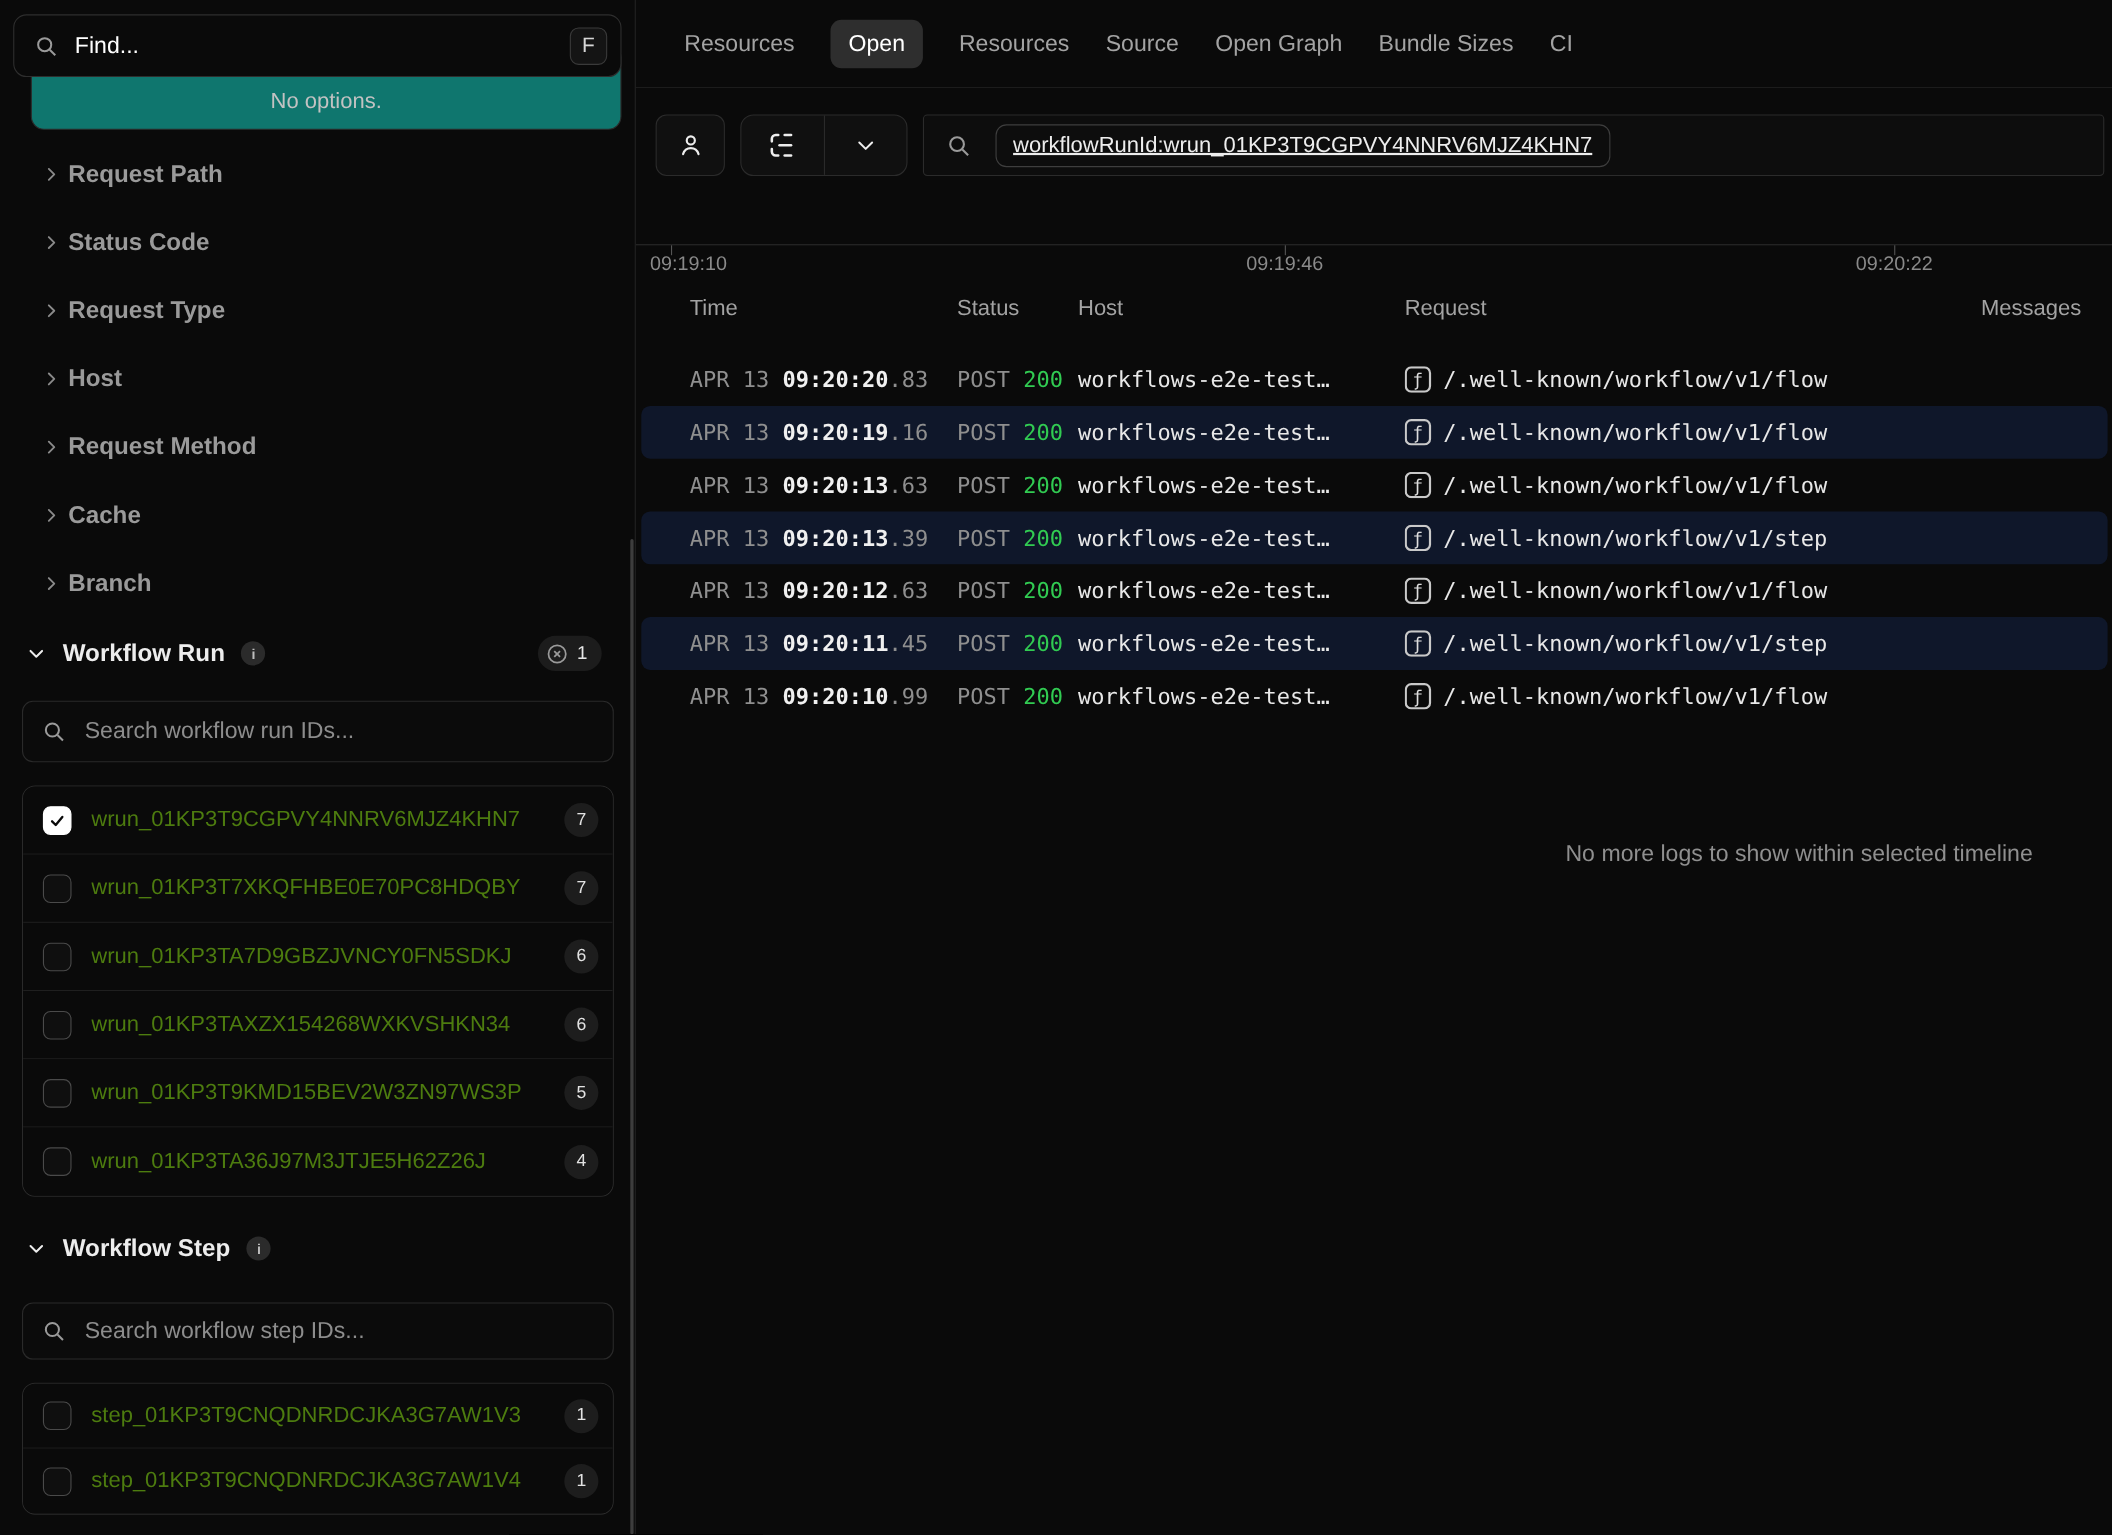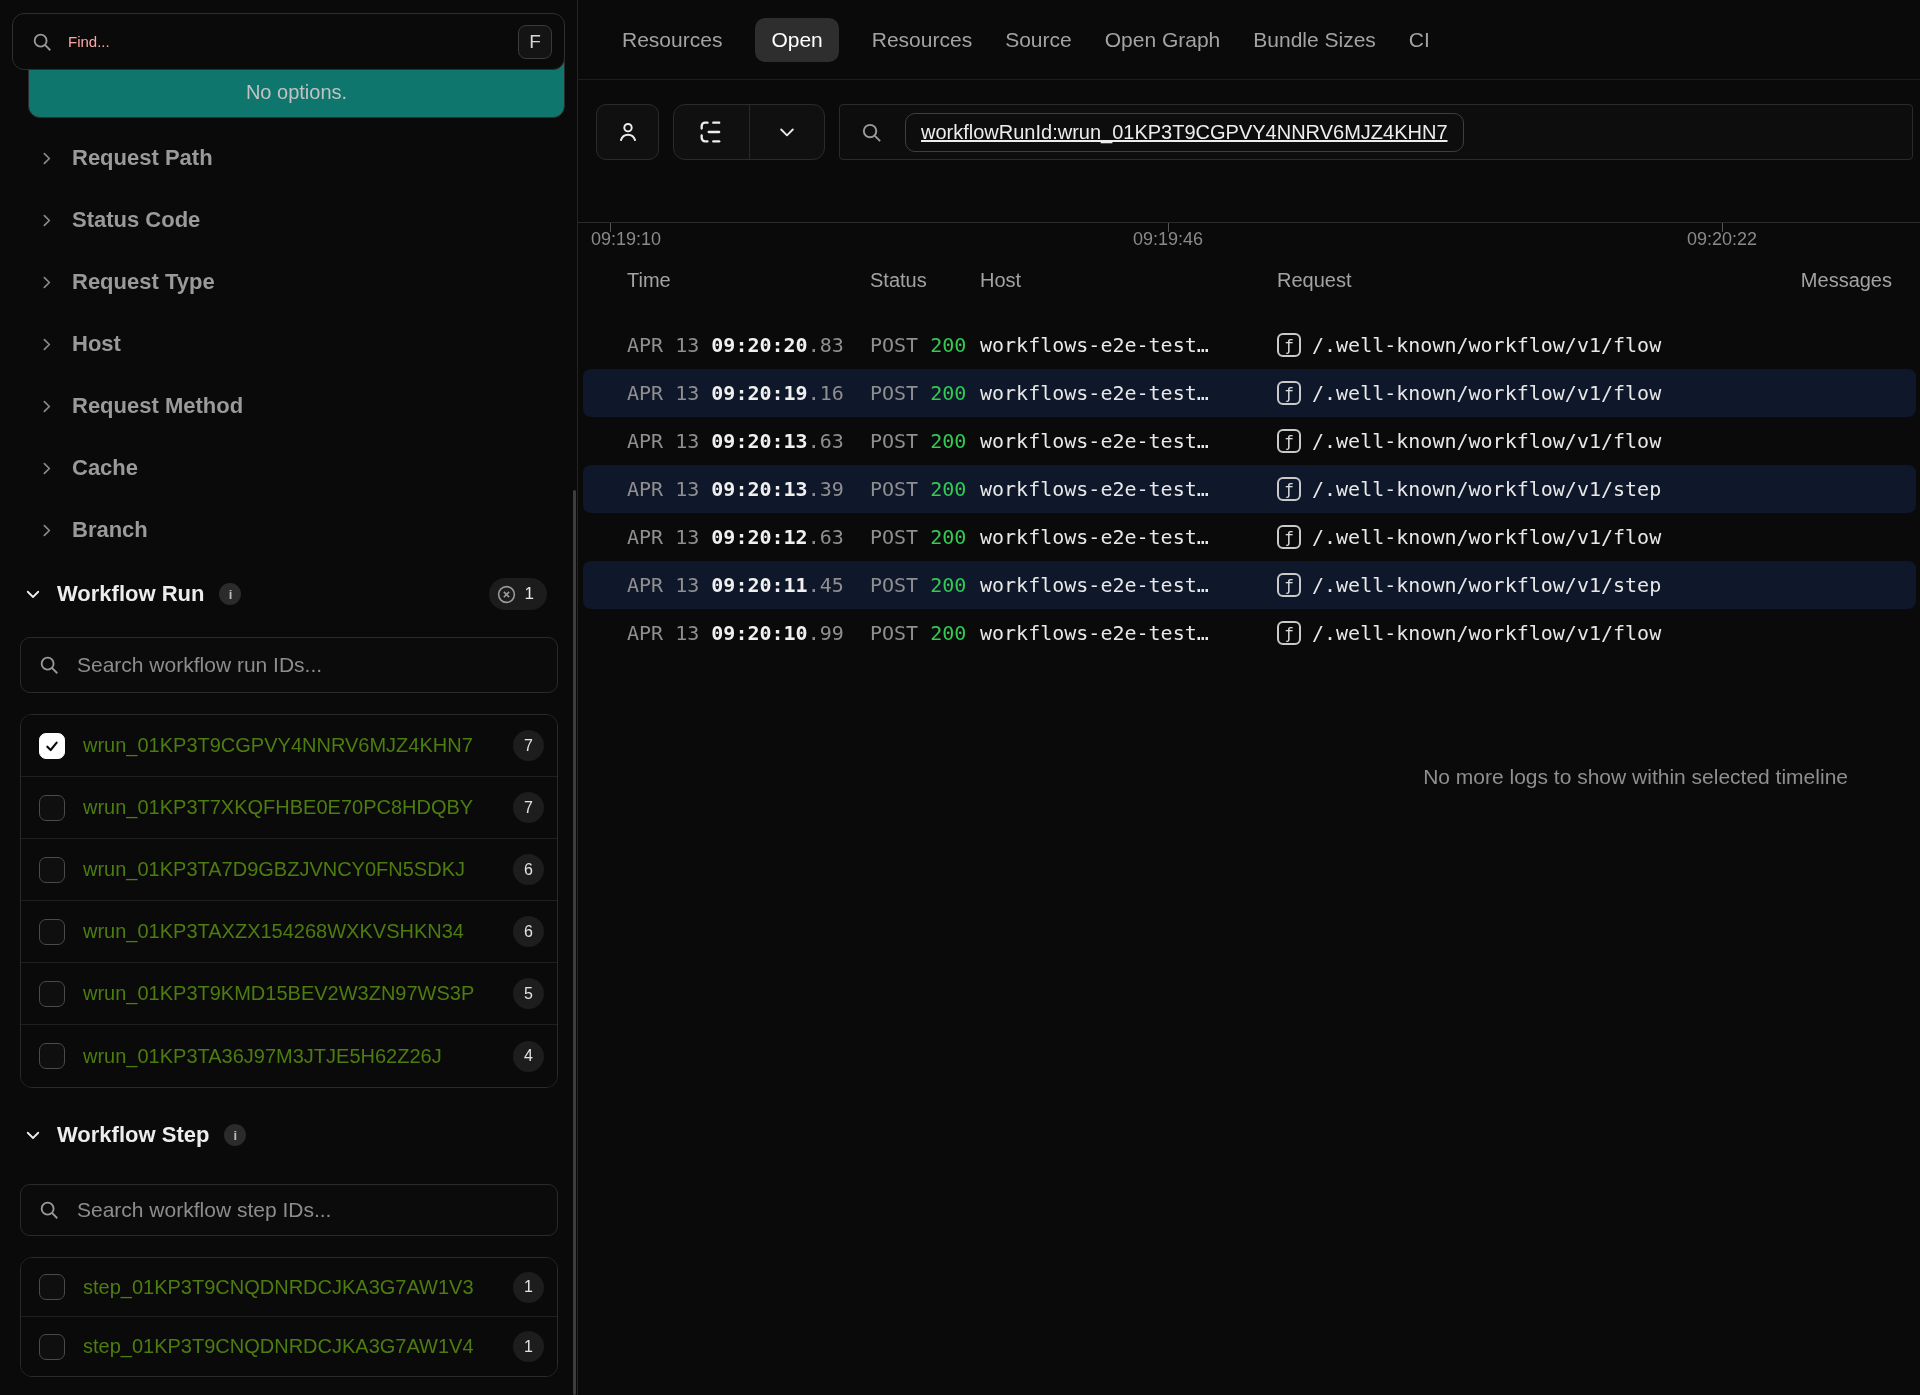--- a/index.html
+++ b/index.html
@@ -17,27 +17,27 @@
   .options-popup {
     position:absolute; left:16px; right:0; top:27px; height:78px; z-index:1;
     border:1px solid #2c2c2c; border-radius:12px; background:#0f766e;
     display:flex; align-items:flex-end; justify-content:center; padding-bottom:13px;
     color:#c2c2c2; font-size:20px;
   }
   .find-box {
     position:relative; z-index:2; height:57px; border:1px solid #2e2e2e; border-radius:12px;
     background:#0a0a0a; display:flex; align-items:center; gap:15px; padding:0 12px 0 18px;
   }
-  .find-placeholder { flex:1; color:#fca5a5; font-size:15px; }
+  .find-placeholder { flex:1; color:#ffffff; font-size:21px; }
   .keycap {
     width:34px; height:34px; border:1px solid #3a3a3a; border-radius:8px; background:#141414;
     color:#d6d6d6; font-size:19px; display:flex; align-items:center; justify-content:center;
   }
   .sections { margin-top:17px; }
-  .section-row { height:62px; display:flex; align-items:center; gap:17px; padding-left:26px;
+  .section-row { height:62px; display:flex; align-items:center; gap:7px; padding-left:26px;
     color:#9a9a9a; font-size:22px; font-weight:600; cursor:default; }
   .group-header { height:66px; display:flex; align-items:center; gap:15px; padding:0 18px 0 12px; }
   .group-title { color:#ededed; font-size:22px; font-weight:700; }
   .info-badge { width:22px; height:22px; border-radius:50%; background:#2b2b2b; color:#bdbdbd;
     font-size:13px; font-weight:700; display:flex; align-items:center; justify-content:center; }
   .clear-pill { margin-left:auto; height:32px; border-radius:16px; background:#1c1c1c;
     display:flex; align-items:center; gap:8px; padding:0 13px 0 7px; color:#e8e8e8; font-size:17px; }
   .side-search {
     margin:10px 7px 0 8px; height:56px; border:1px solid #2a2a2a; border-radius:10px; background:#0b0b0b;
     display:flex; align-items:center; gap:17px; padding:0 17px; color:#8d8d8d; font-size:21px;

